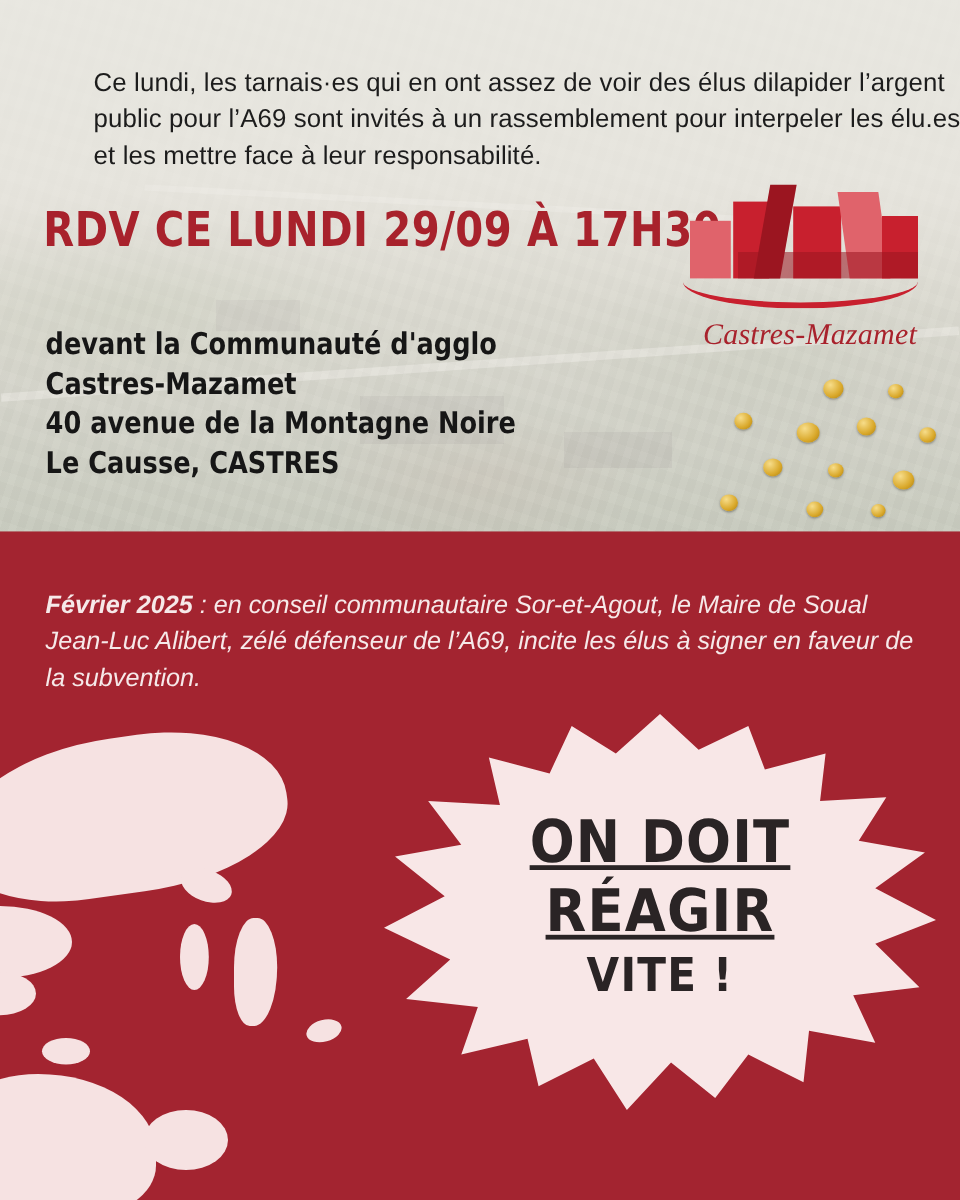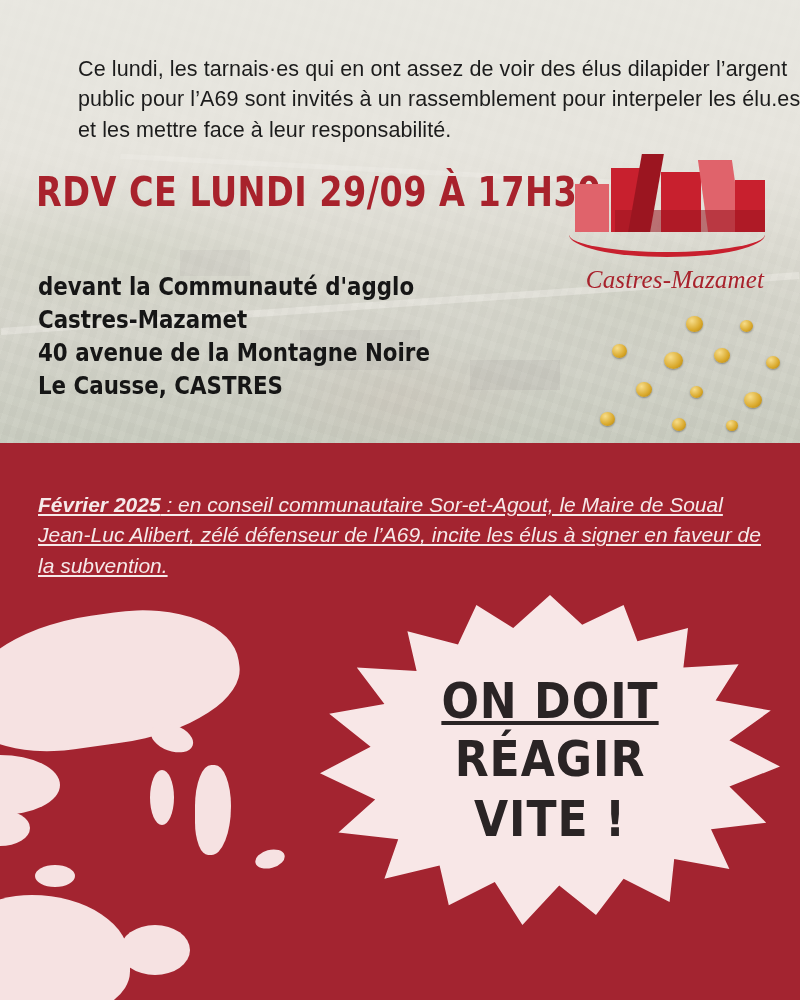--- a/index.html
+++ b/index.html
@@ -92,21 +92,21 @@
     background:radial-gradient(circle at 35% 30%, #f7dd8a, #d9a82a 60%, #a87c12 100%);
     box-shadow:0 1px 2px rgba(0,0,0,.35);}
 
   
   #mid{
     position:absolute;left:0;top:443px;width:800px;height:152px;
     background:#a32430;
   }
   .quote{
     position:absolute;left:38px;top:26px;width:735px;
-    color:#f6e9e9;font-size:21px;line-height:1.45;font-style:italic;text-decoration:underline;
+    color:#f6e9e9;font-size:21px;line-height:1.45;font-style:italic;
   }
   .quote b{font-weight:bold;}
 
   
   #bottom{
     position:absolute;left:0;top:595px;width:800px;height:405px;
     background:#a32430;overflow:hidden;
   }
   
   .blob{position:absolute;background:#f6e2e2;}
@@ -134,22 +134,22 @@
       2% 36%, 14% 33%, 8% 22%, 21% 23%, 19% 11%, 30% 15%,
       34% 3%, 42% 10%
     );
   }
   .burst-line{
     position:absolute;left:0;width:460px;text-align:center;
     font-family:"DejaVu Sans Condensed","Liberation Sans Narrow","Liberation Sans",sans-serif;
     font-weight:bold;color:#2a2425;letter-spacing:1px;
   }
   #bl1{top:78px;font-size:49px;text-decoration:underline;}
-  #bl2{top:136px;font-size:49px;}
-  #bl3{top:196px;font-size:49px;}
+  #bl2{top:136px;font-size:49px;text-decoration:underline;}
+  #bl3{top:196px;font-size:39px;}
 </style>
 </head>
 <body>
 
 <div id="top-panel">
   <div id="photo">
     <div class="road" style="left:0;top:300px;width:800px;height:7px;transform:rotate(-4deg);"></div>
     <div class="road" style="left:120px;top:170px;width:620px;height:5px;transform:rotate(3deg);"></div>
     <div class="blk" style="left:300px;top:330px;width:120px;height:40px;"></div>
     <div class="blk" style="left:470px;top:360px;width:90px;height:30px;"></div>

